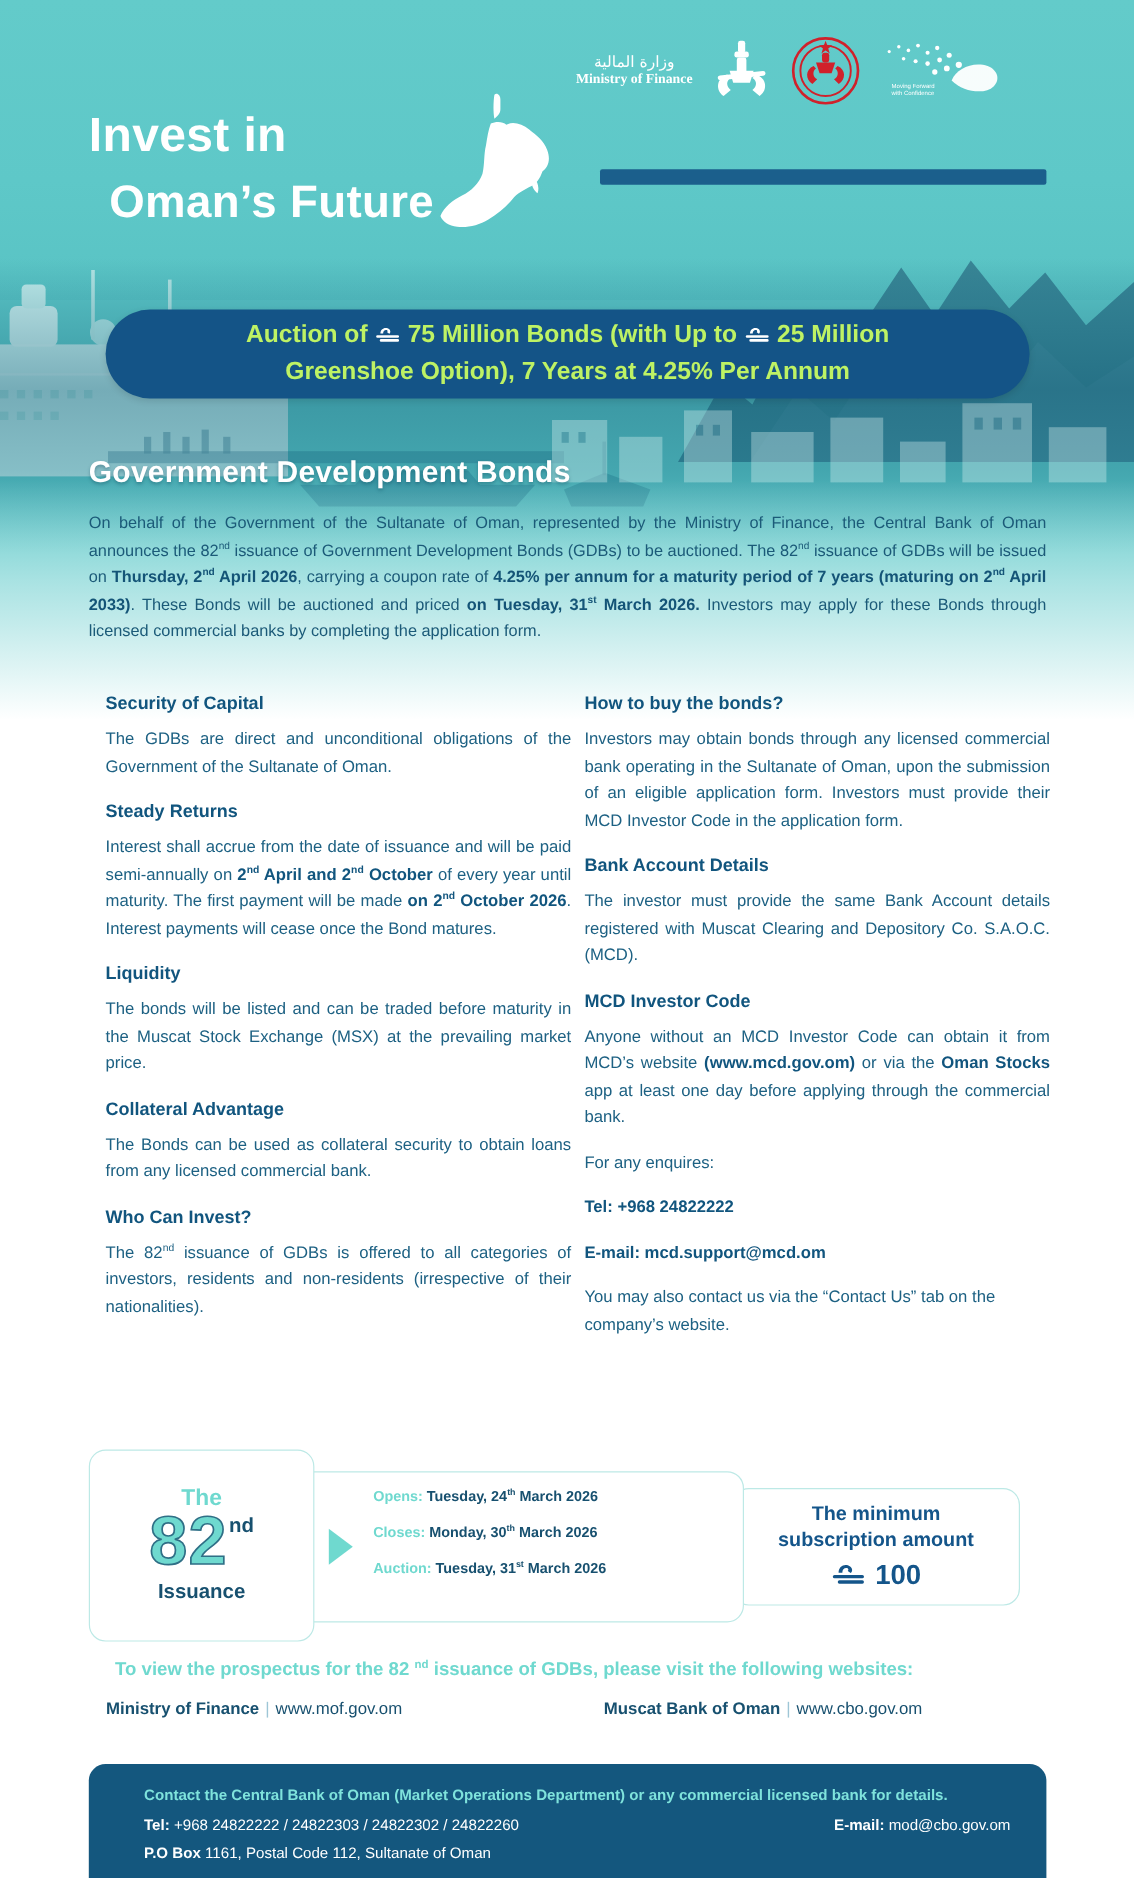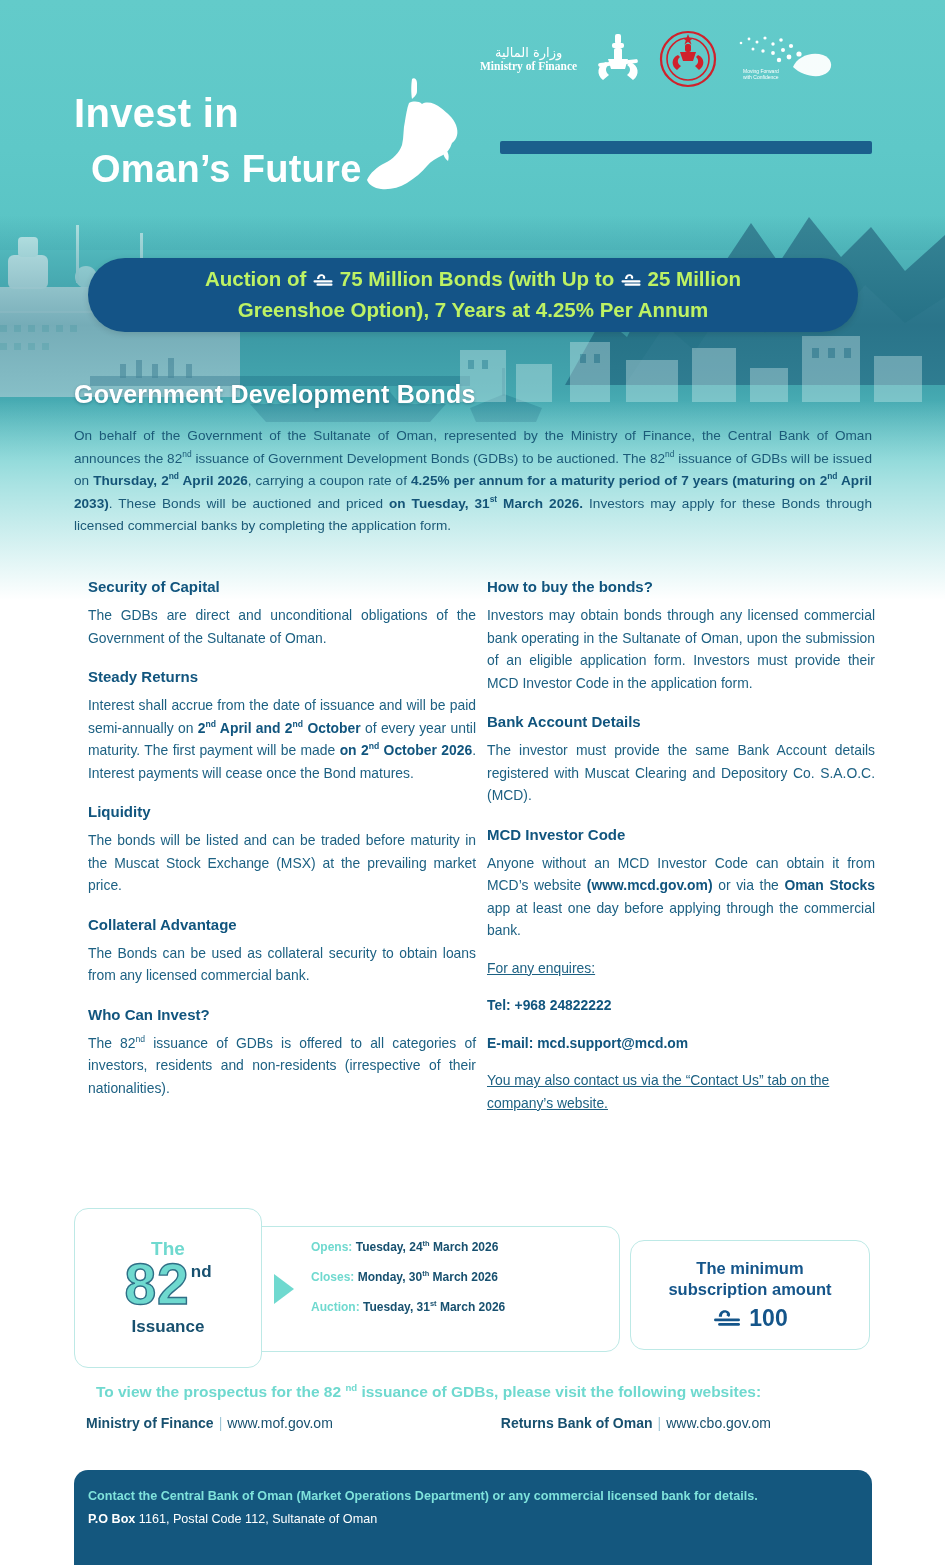--- a/index.html
+++ b/index.html
@@ -113,21 +113,21 @@
   .col-right { left:487px; }
   .sec-title {
     color:#11557e; font-size:15px; font-weight:700; margin-top:19px; margin-bottom:9px;
   }
   .sec-title.first { margin-top:0; }
   .sec-body {
     color:#1d6183; font-size:13.9px; line-height:1.62; text-align:justify;
   }
   .sec-body b { font-weight:700; color:#11557e; }
   .plain-line { color:#11557e; font-size:13.9px; line-height:1.62; margin-top:15px; font-weight:700; }
-  .plain-line.reg { font-weight:400; color:#1d6183;text-decoration:underline; }
+  .plain-line.reg { font-weight:400; color:#1d6183; }
 
   sup { font-size:.62em; vertical-align:super; line-height:0; }
 
   
   .cards { position:absolute; left:0; top:1208px; width:945px; height:165px; }
   .card-82 {
     position:absolute; left:74px; top:0; width:188px; height:160px;
     background:#ffffff; border:1px solid #bde9e6; border-radius:14px;
     display:flex; flex-direction:column; align-items:center; justify-content:center;
     z-index:3;
@@ -150,21 +150,21 @@
   .date-row { font-size:12px; line-height:1.1; margin-bottom:17px; white-space:nowrap; }
   .date-lbl { color:#6fd9cf; font-weight:700; }
   .date-val { color:#17506f; font-weight:700; }
   .tri {
     position:absolute; left:25px; top:47px; width:0; height:0;
     border-top:15px solid transparent; border-bottom:15px solid transparent;
     border-left:20px solid #6fd9cf; z-index:4;
   }
 
   .card-min {
-    position:absolute; left:630px; top:32px; width:240px; height:110px;
+    position:absolute; left:610px; top:32px; width:240px; height:98px;
     background:#ffffff; border:1px solid #bde9e6; border-radius:14px;
     display:flex; flex-direction:column; align-items:center; justify-content:center;
     z-index:1;
   }
   .card-min .mt { color:#14558a; font-size:16.5px; font-weight:700; line-height:1.25; text-align:center; }
   .card-min .amt { color:#14558a; font-size:23px; font-weight:700; display:flex; align-items:center; gap:7px; margin-top:5px; }
 
   
   .prospect {
     position:absolute; left:0; top:1383px; width:857px; text-align:center;
@@ -175,21 +175,21 @@
     color:#17506f; font-size:14px;
   }
   .plink b { font-weight:700; }
   .plink .sep { color:#9ec6d6; margin:0 5px; }
   .plink .url { font-weight:400;text-align:center; }
 
   
   .footer {
     position:absolute; left:74px; top:1470px; width:798px; height:95px;
     background:#14577e; border-radius:14px 14px 0 0;
-    padding:19px 30px 0 14px; color:#ffffff;
+    padding:19px 30px 0 46px; color:#ffffff;
   }
   .f-top { color:#7fe3dc; font-size:12.6px; font-weight:700; }
   .f-row { margin-top:11px; display:flex; justify-content:space-between; font-size:12.6px; }
   .f-row b { font-weight:700; }
   .f-line { margin-top:9px; font-size:12.6px; }
   .f-line b { font-weight:700; }
 
   .rial { display:inline-block; vertical-align:-2px; }
 </style>
 </head>
@@ -453,23 +453,27 @@
     </div>
   </div>
 
   <div class="prospect">
     <div class="prospect-title"><span>To view the prospectus for the 82 </span><sup>nd</sup><span> issuance of GDBs, please visit the following websites:</span></div>
     <div class="prospect-links">
       <div class="plink">
         <b>Ministry of Finance</b><span class="sep">|</span><span class="url">www.mof.gov.om</span>
       </div>
       <div class="plink">
-        <b>Returns Bank of Oman</b><span class="sep">|</span><span class="url">www.cbo.gov.om</span>
+        <b>Muscat Bank of Oman</b><span class="sep">|</span><span class="url">www.cbo.gov.om</span>
       </div>
     </div>
   </div>
 
   <div class="footer">
     <div class="f-top">Contact the Central Bank of Oman (Market Operations Department) or any commercial licensed bank for details.</div>
+    <div class="f-row">
+      <div><b>Tel:</b><span> +968  24822222  / 24822303 / 24822302 / 24822260</span></div>
+      <div><b>E-mail:</b><span> mod@cbo.gov.om</span></div>
+    </div>
     <div class="f-line"><b>P.O Box</b><span> 1161, Postal Code 112, Sultanate of Oman</span></div>
   </div>
 
 </div>
 
 </body></html>

